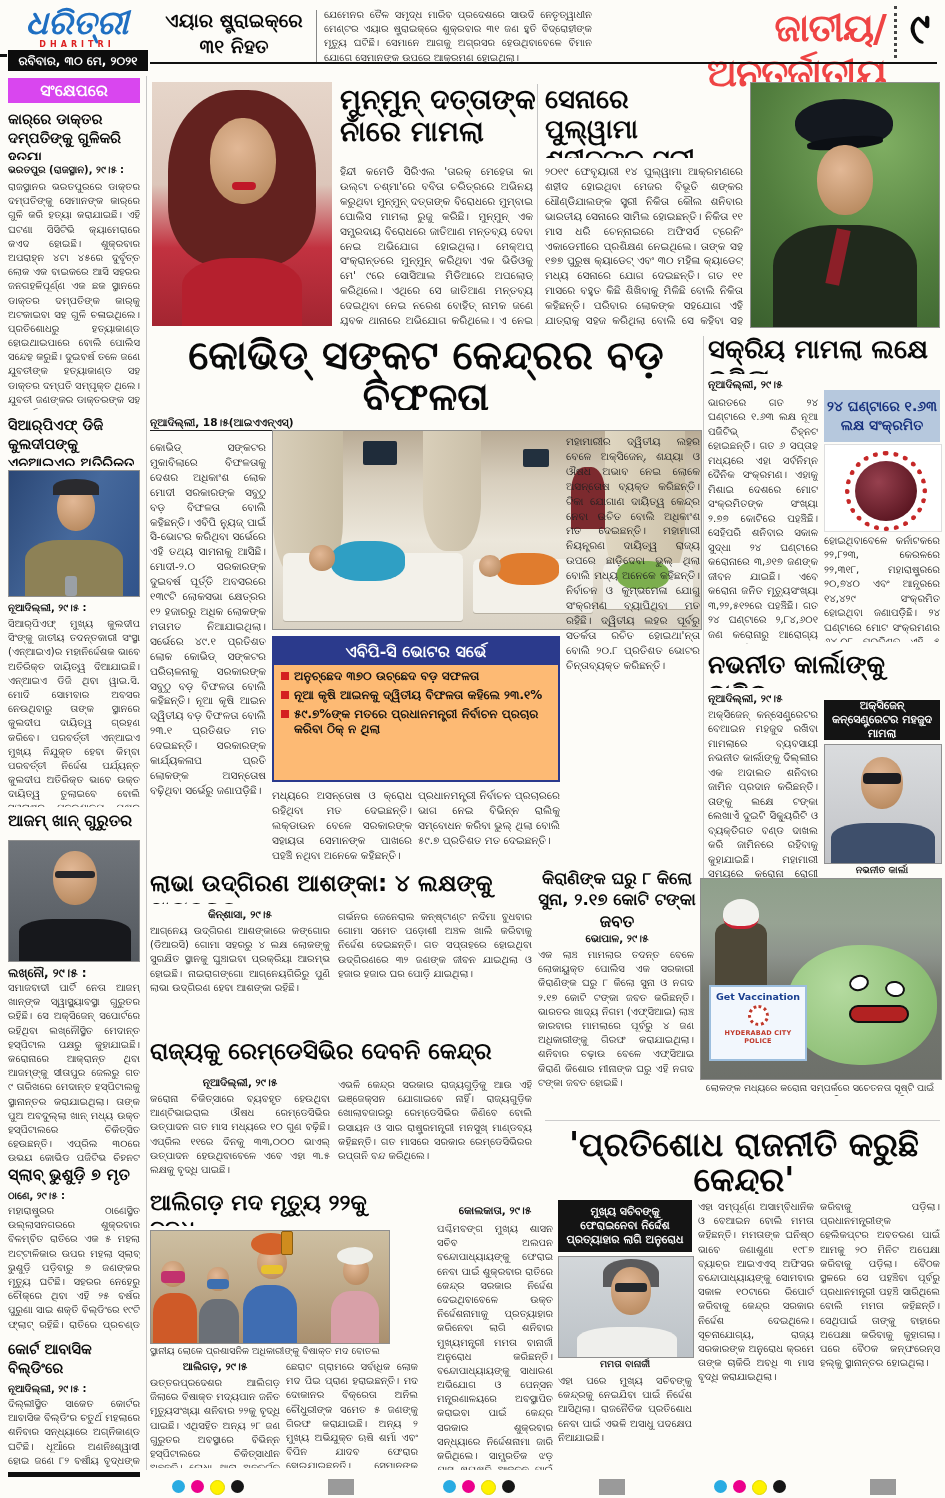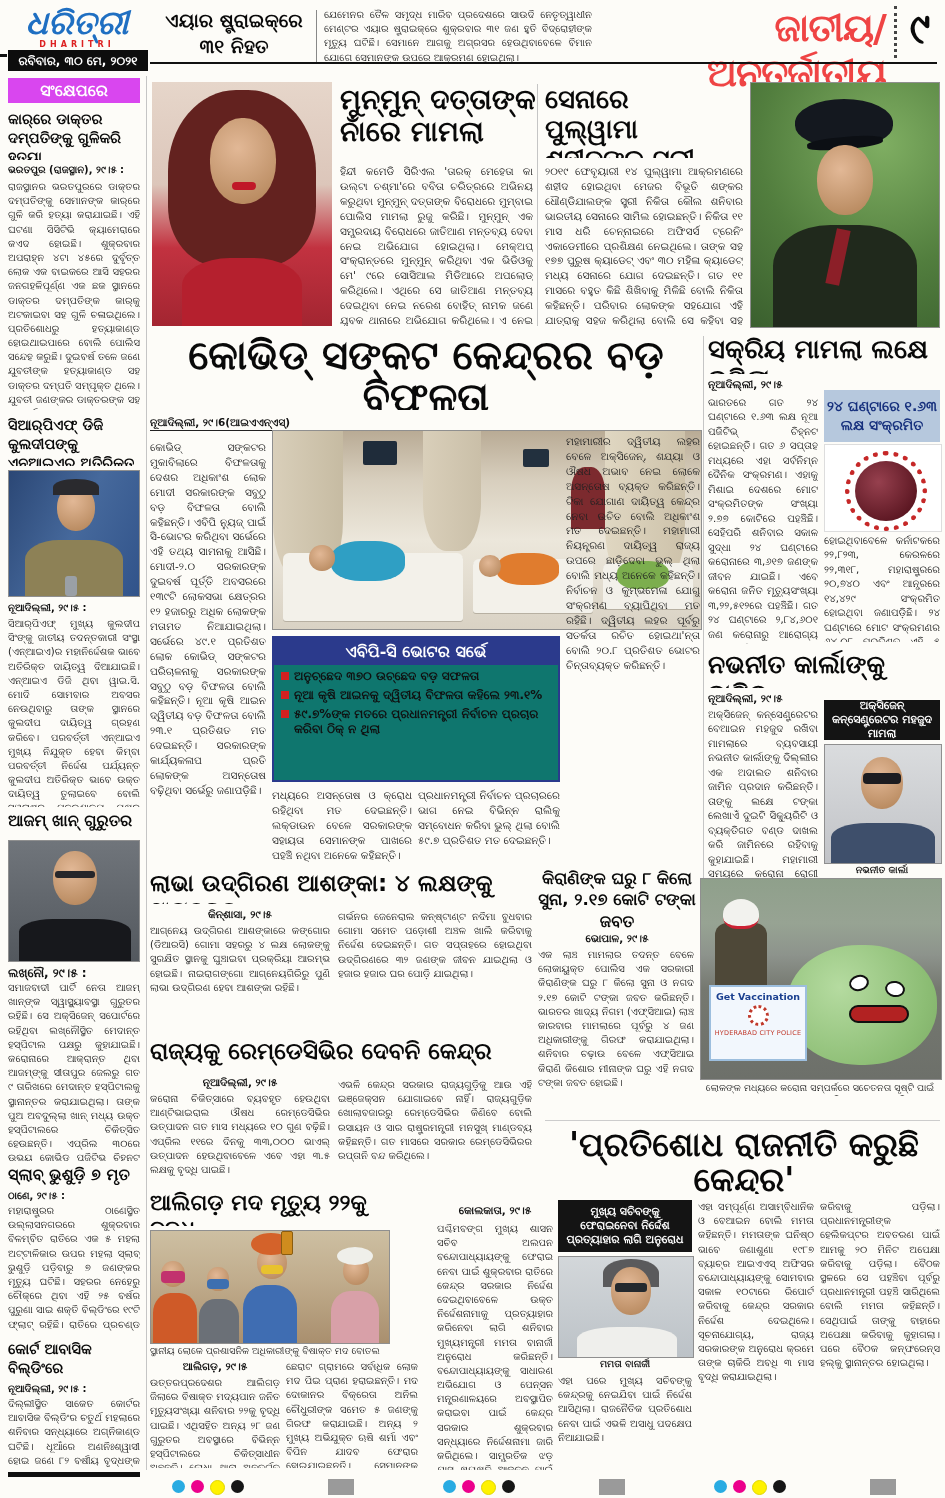--- a/index.html
+++ b/index.html
@@ -20,21 +20,21 @@
   .logo-odia{font-size:33px;font-weight:bold;font-style:italic;color:#1f6fc2;text-align:center;line-height:1}
   .logo-latin{font-size:8px;font-weight:bold;color:#d22;text-align:center;letter-spacing:4px}
   .datebar{background:#0d0d0d;color:#fff;font-weight:bold;font-size:12px;display:flex;align-items:center;justify-content:center}
   .section-title{font-weight:bold;font-size:38px;text-align:right;color:#ef4444;letter-spacing:-1px}
   .pagenum{font-weight:bold;font-size:42px;text-align:center;color:#0a0a0a}
   .dotrule{position:absolute;border-left:3px dotted #444}
   
   .briefs-hdr{background:#d946ef;color:#fff;font-weight:bold;font-size:16px;display:flex;align-items:center;justify-content:center}
   .bar{position:absolute;background:#101010}
   
-  .survey{position:absolute;border:2px solid #2b3a8c;background:#0f766e;box-sizing:border-box}
+  .survey{position:absolute;border:2px solid #2b3a8c;background:#fdba74;box-sizing:border-box}
   .survey-h{background:#2b3a8c;color:#fff;font-weight:bold;font-size:16px;height:27px;display:flex;align-items:center;justify-content:center}
   .bullet{display:flex;align-items:flex-start;padding:4px 7px 0 7px;font-size:12px;font-weight:bold;color:#101010;line-height:1.25}
   .sq{flex:0 0 8px;width:8px;height:8px;background:#d42020;margin:3px 5px 0 0}
   .casebox{position:absolute;background:#b6c8dd;color:#16307d;font-weight:bold;font-size:14px;
            display:flex;align-items:center;justify-content:center;text-align:center;line-height:1.35;padding:2px;box-sizing:border-box}
   
   .shape{position:absolute}
   .ph-officer{background:linear-gradient(115deg,#2b4775,#46699c 50%,#31538a)}
   .ph-azam{background:linear-gradient(#70757b,#53585e)}
   .ph-munmun{background:linear-gradient(180deg,#e6d6ca 0%,#dcc6ba 42%,#c23240 68%,#a32531 100%)}
@@ -42,21 +42,21 @@
   .ph-hosp{background:linear-gradient(180deg,#b9ab95 0%,#d8cfbe 25%,#ece7db 55%,#d9d2c4 100%)}
   .ph-virus{background:#fff;border:1px solid #ddd}
   .ph-kalra{background:linear-gradient(#dadcde,#c1c3c7)}
   .ph-hyd{background:linear-gradient(180deg,#8fa08b 0%,#97a393 22%,#8d938c 38%,#757870 55%,#6d706a 100%)}
   .ph-alig{background:linear-gradient(180deg,#cdbfa2 0%,#c0ac8c 45%,#a98f6e 100%)}
   .ph-mamata{background:linear-gradient(#d3d7da,#bcc2c7)}
   .bed{position:absolute;background:#f3f1ea;border-radius:6px 6px 3px 3px;box-shadow:0 1px 0 #b7b0a2}
   .plc{position:absolute;background:#f2f7fd;border:2px solid #9cbede;box-sizing:border-box;text-align:center;overflow:hidden}
   .plc-t{font-weight:bold;font-size:9.5px;color:#1a3f8f;margin-top:4px}
   .plc-v{width:15px;height:15px;margin:3px auto;border-radius:50%;background:#fff;border:3px dotted #c0392b}
-  .plc-s{font-weight:normal;font-size:6.5px;color:#c0392b;letter-spacing:.2px}
+  .plc-s{font-weight:bold;font-size:6.5px;color:#c0392b;letter-spacing:.2px}
   .vwrap{position:absolute;border:5px dotted #c62828;border-radius:50%}
   .vball{position:absolute;left:5px;top:5px;right:5px;bottom:5px;border-radius:50%;
          background:radial-gradient(circle at 38% 35%,#96404e,#5c1722 75%)}
   
   .dots{position:absolute;display:flex;gap:6px}
   .dot{width:13px;height:13px;border-radius:50%}
   .d-c{background:#29abe2}.d-m{background:#ec008c}.d-y{background:#fff200;border:1px solid #e0d600}.d-k{background:#161616}
   .gsq{position:absolute;width:26px;height:16px;background:#9a9a9a}
 </style>
 </head>
@@ -122,21 +122,21 @@
 <div class="abs jt f105" style="left:545px;top:164px;width:198px;height:162px">୨୦୧୯ ଫେବୃୟାରୀ ୧୪ ପୁଲ୍‌ୱାମା ଆକ୍ରମଣରେ ଶହୀଦ ହୋଇଥିବା ମେଜର ବିଭୂତି ଶଙ୍କର ଧୌଣ୍ଡିଯାଲଙ୍କ ସ୍ତ୍ରୀ ନିକିତା କୌଲ ଶନିବାର ଭାରତୀୟ ସେନାରେ ସାମିଲ ହୋଇଛନ୍ତି। ନିକିତା ୧୧ ମାସ ଧରି ଚେନ୍ନାଇରେ ଅଫିସର୍ସ ଟ୍ରେନିଂ ଏକାଡେମୀରେ ପ୍ରଶିକ୍ଷଣ ନେଇଥିଲେ। ତାଙ୍କ ସହ ୧୭୭ ପୁରୁଷ କ୍ୟାଡେଟ୍ ଏବଂ ୩୦ ମହିଳା କ୍ୟାଡେଟ୍ ମଧ୍ୟ ସେନାରେ ଯୋଗ ଦେଇଛନ୍ତି। ଗତ ୧୧ ମାସରେ ବହୁତ କିଛି ଶିଖିବାକୁ ମିଳିଛି ବୋଲି ନିକିତା କହିଛନ୍ତି। ପରିବାର ଲୋକଙ୍କ ସହଯୋଗ ଏହି ଯାତ୍ରାକୁ ସହଜ କରିଥିଲା ବୋଲି ସେ କହିବା ସହ ତାଙ୍କ ଉପରେ ବିଶ୍ୱାସ ରଖିଥିବା ସମସ୍ତଙ୍କୁ ଧନ୍ୟବାଦ ଦେଇଛନ୍ତି।</div>
 <div class="photo ph-army" style="left:750px;top:82px;width:188px;height:244px">
   <div class="shape" style="left:44px;top:16px;width:98px;height:48px;background:#14181f;border-radius:50% 50% 45% 45%"></div>
   <div class="shape" style="left:56px;top:54px;width:76px;height:12px;background:#0c0f14;border-radius:40%;transform:rotate(-5deg)"></div>
   <div class="pf" style="left:66px;top:62px;width:56px;height:70px"></div>
   <div class="shape" style="left:22px;bottom:0;width:144px;height:102px;background:#20291c;border-radius:40% 40% 0 0"></div>
   <div class="shape" style="left:80px;bottom:42px;width:14px;height:56px;background:#8c1f28;transform:rotate(12deg)"></div>
 </div>
 
 <div class="abs hd ctr" style="left:150px;top:334px;width:552px;height:76px;font-size:40px;line-height:1.05">କୋଭିଡ୍ ସଙ୍କଟ କେନ୍ଦ୍ରର ବଡ଼ ବିଫଳତା</div>
-<div class="abs dl" style="left:150px;top:416px;width:170px;border-bottom:1px solid #222;padding-bottom:1px">ନୂଆଦିଲ୍ଲୀ, ୨୯।6(ଆଇଏଏନ୍‌ଏସ୍)</div>
+<div class="abs dl" style="left:150px;top:416px;width:170px;border-bottom:1px solid #222;padding-bottom:1px">ନୂଆଦିଲ୍ଲୀ, 18।୫(ଆଇଏଏନ୍‌ଏସ୍)</div>
 <div class="abs jt f105" style="left:150px;top:440px;width:116px;height:424px">କୋଭିଡ୍ ସଙ୍କଟର ମୁକାବିଲାରେ ବିଫଳତାକୁ ଦେଶର ଅଧିକାଂଶ ଲୋକ ମୋଦୀ ସରକାରଙ୍କ ସବୁଠୁ ବଡ଼ ବିଫଳତା ବୋଲି କହିଛନ୍ତି। ଏବିପି ନ୍ୟୁଜ୍ ପାଇଁ ସି-ଭୋଟର କରିଥିବା ସର୍ଭେରେ ଏହି ତଥ୍ୟ ସାମନାକୁ ଆସିଛି। ମୋଦୀ-୨.୦ ସରକାରଙ୍କ ଦୁଇବର୍ଷ ପୂର୍ତ୍ତି ଅବସରରେ ୧୩୯ଟି ଲୋକସଭା କ୍ଷେତ୍ରର ୧୨ ହଜାରରୁ ଅଧିକ ଲୋକଙ୍କ ମତାମତ ନିଆଯାଇଥିଲା। ସର୍ଭେରେ ୪୯.୧ ପ୍ରତିଶତ ଲୋକ କୋଭିଡ୍ ସଙ୍କଟର ପରିଚାଳନାକୁ ସରକାରଙ୍କ ସବୁଠୁ ବଡ଼ ବିଫଳତା ବୋଲି କହିଛନ୍ତି। ନୂଆ କୃଷି ଆଇନ ଦ୍ୱିତୀୟ ବଡ଼ ବିଫଳତା ବୋଲି ୨୩.୧ ପ୍ରତିଶତ ମତ ଦେଇଛନ୍ତି। ସରକାରଙ୍କ କାର୍ଯ୍ୟକଳାପ ପ୍ରତି ଲୋକଙ୍କ ଅସନ୍ତୋଷ ବଢ଼ିଥିବା ସର୍ଭେରୁ ଜଣାପଡ଼ିଛି।</div>
 <div class="photo ph-hosp" style="left:272px;top:430px;width:428px;height:198px">
   <div class="shape" style="left:0;top:0;width:70px;height:150px;background:linear-gradient(90deg,#d9cfba,#c6bba2);border-radius:0 0 40% 40%"></div>
   <div class="shape" style="left:150px;top:0;width:58px;height:120px;background:linear-gradient(90deg,#d9cfba,#cabfa8);border-radius:0 0 40% 40%"></div>
   <div class="shape" style="left:332px;top:0;width:80px;height:160px;background:linear-gradient(90deg,#e0d7c2,#cdc2aa);border-radius:0 0 40% 40%"></div>
   <div class="shape" style="left:90px;top:10px;width:34px;height:24px;background:#1f2c3a;border-radius:2px"></div>
   <div class="shape" style="left:250px;top:18px;width:26px;height:18px;background:#22303e;border-radius:2px"></div>
   <div class="bed" style="left:10px;bottom:8px;width:180px;height:68px"></div>
   <div class="shape" style="left:58px;bottom:48px;width:74px;height:40px;background:#2f9fc4;border-radius:40%"></div>
   <div class="pf" style="left:36px;bottom:58px;width:26px;height:26px"></div>

